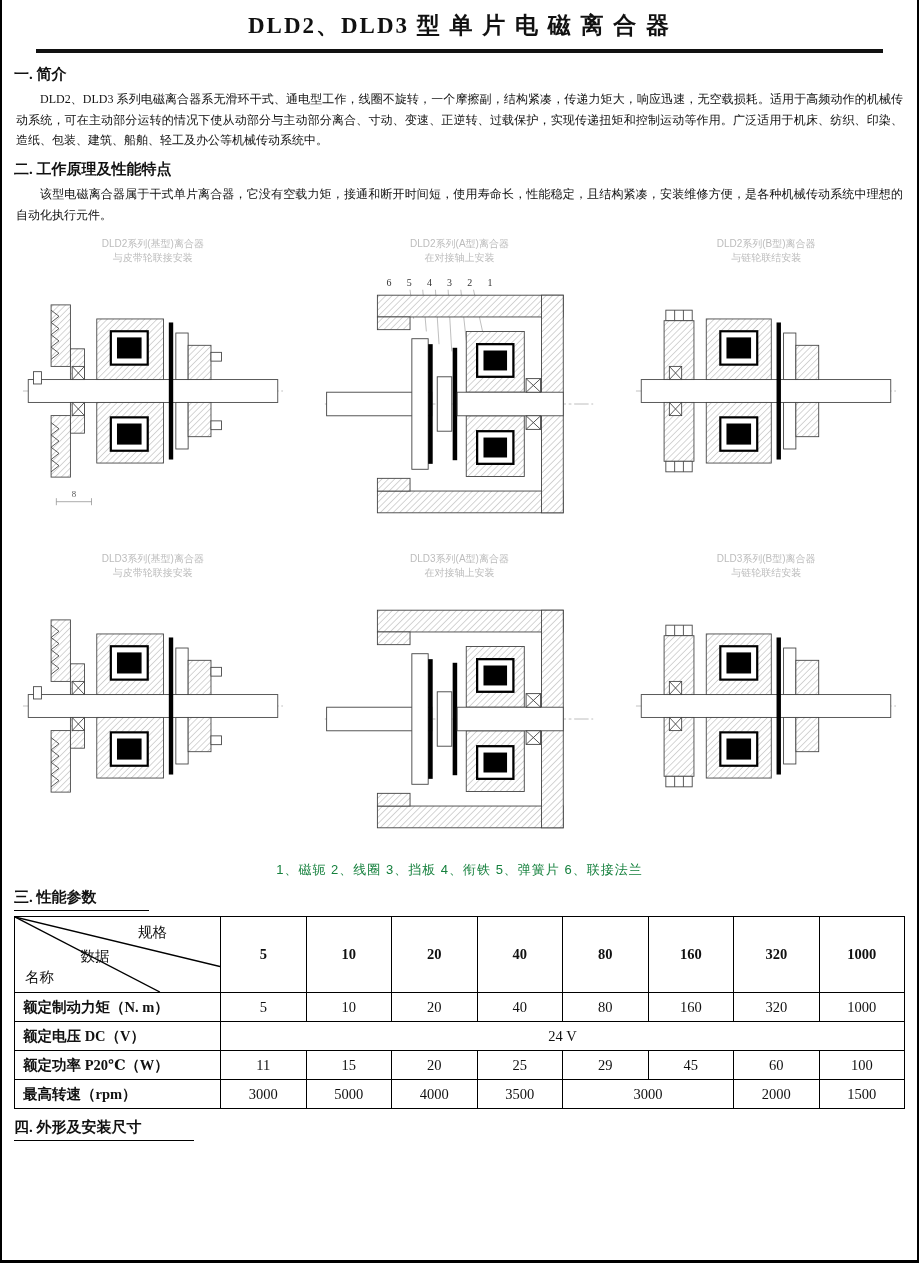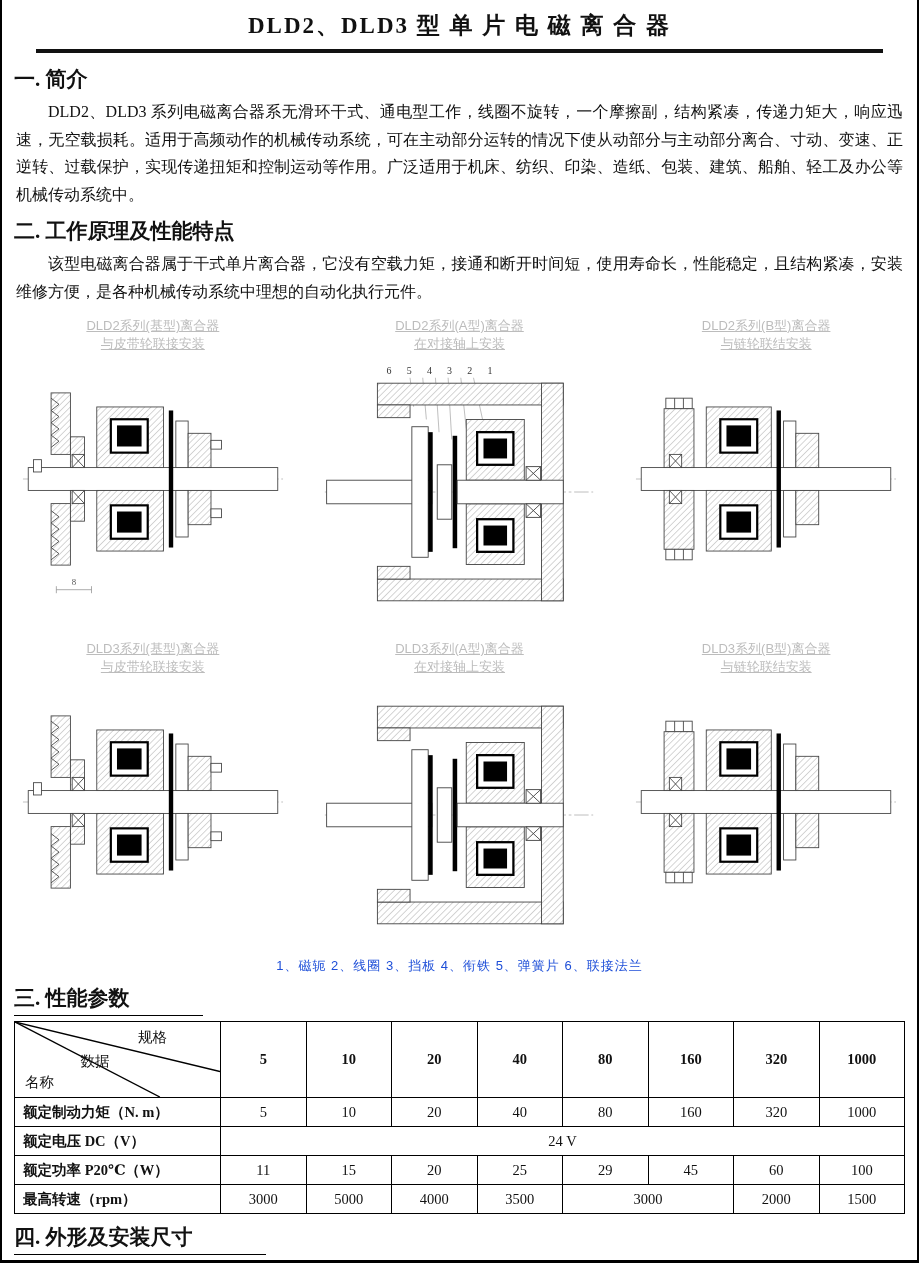--- a/index.html
+++ b/index.html
@@ -13,35 +13,35 @@
   }
 
   .page-title {
     text-align:center; font-size:23px; font-weight:bold; letter-spacing:2px; padding-top:2px;
   }
   .title-divider {
     margin:8px 22px 12px 22px; height:4px;
     border-top:3.5px solid #111; border-bottom:1.5px solid #111;
   }
 
-  .sec-heading { font-size:21px; font-weight:bold; margin:9px 0 5px 0; }
+  .sec-heading { font-size:15px; font-weight:bold; margin:9px 0 5px 0; }
   .h-underline { display:inline-block; border-bottom:1.4px solid #000; padding:0 3.5em 3px 0; }
 
   .para {
-    font-size:16px; line-height:1.72; text-align:justify; text-indent:2em; margin:1px 2px;
+    font-size:12px; line-height:1.72; text-align:justify; text-indent:2em; margin:1px 2px;
   }
 
   
   .fig-grid { display:grid; grid-template-columns:1fr 1.18fr 1fr; gap:4px; margin:12px 0 2px 0; align-items:start; }
   .fig { display:flex; flex-direction:column; align-items:center; }
-  .fig-caption { text-align:center; color:#bcbcbc; font-size:13px; line-height:1.35;
-                 margin-bottom:4px; font-family:"Liberation Sans","DejaVu Sans",sans-serif;text-decoration:underline; }
+  .fig-caption { text-align:center; color:#bcbcbc; font-size:10px; line-height:1.35;
+                 margin-bottom:4px; font-family:"Liberation Sans","DejaVu Sans",sans-serif; }
   .fig-svg.side { width:266px; height:246px; }
   .fig-svg.mid  { width:306px; height:272px; }
-  .legend-line { text-align:center; color:#1d4ed8; font-size:13px; letter-spacing:1px; margin:6px 0 8px 0;
+  .legend-line { text-align:center; color:#15803d; font-size:13px; letter-spacing:1px; margin:6px 0 8px 0;
                  font-family:"Liberation Sans","DejaVu Sans",sans-serif; }
   .svg-defs { position:absolute; width:0; height:0; overflow:hidden; }
 
   
   table.perf { width:100%; border-collapse:collapse; table-layout:fixed; font-size:14.5px; margin-top:4px; }
   table.perf td { border:1.4px solid #000; text-align:center; height:29px; padding:0 3px; }
   table.perf tr.head-row td { height:76px; font-weight:bold; }
   table.perf td.rowlabel { text-align:left; padding-left:8px; font-weight:bold; }
   col.c0 { width:206px; }
   .diag-cell { position:relative; padding:16px !important; font-weight:normal !important; }

